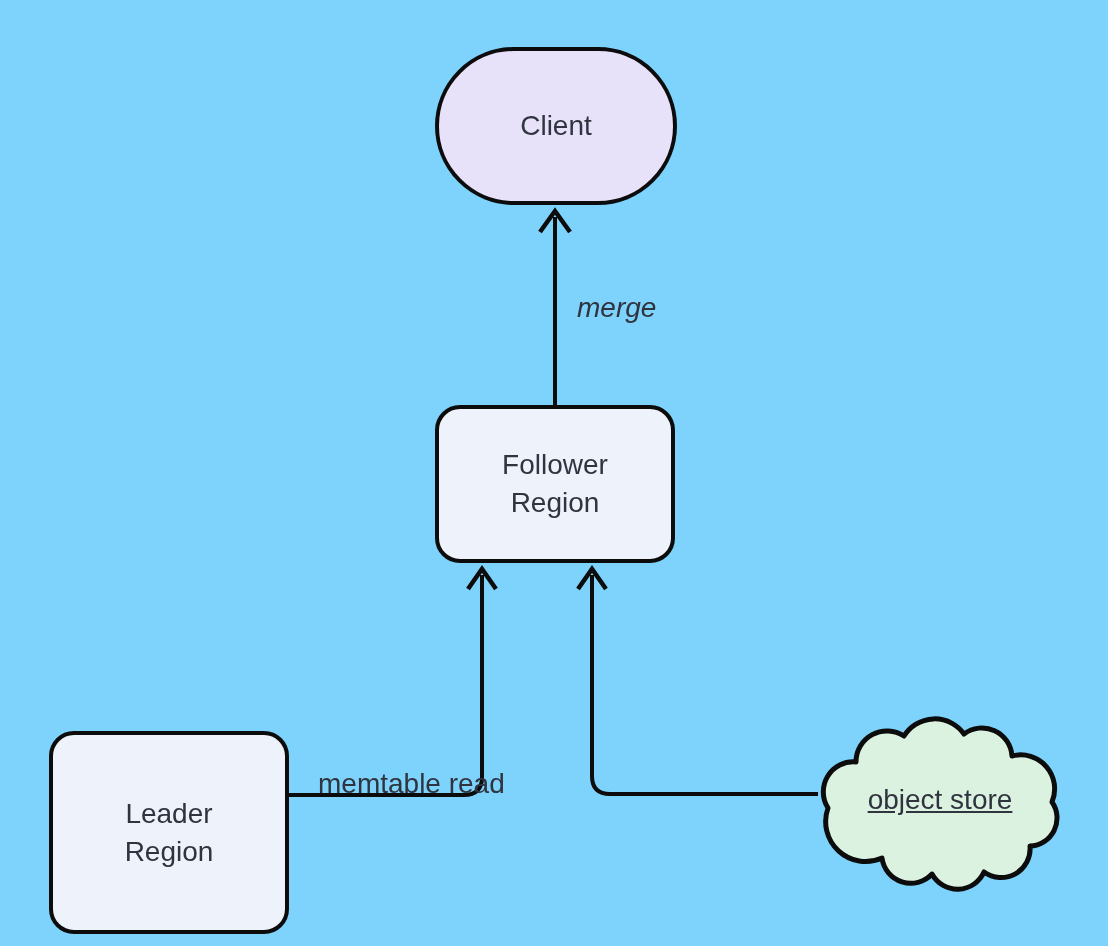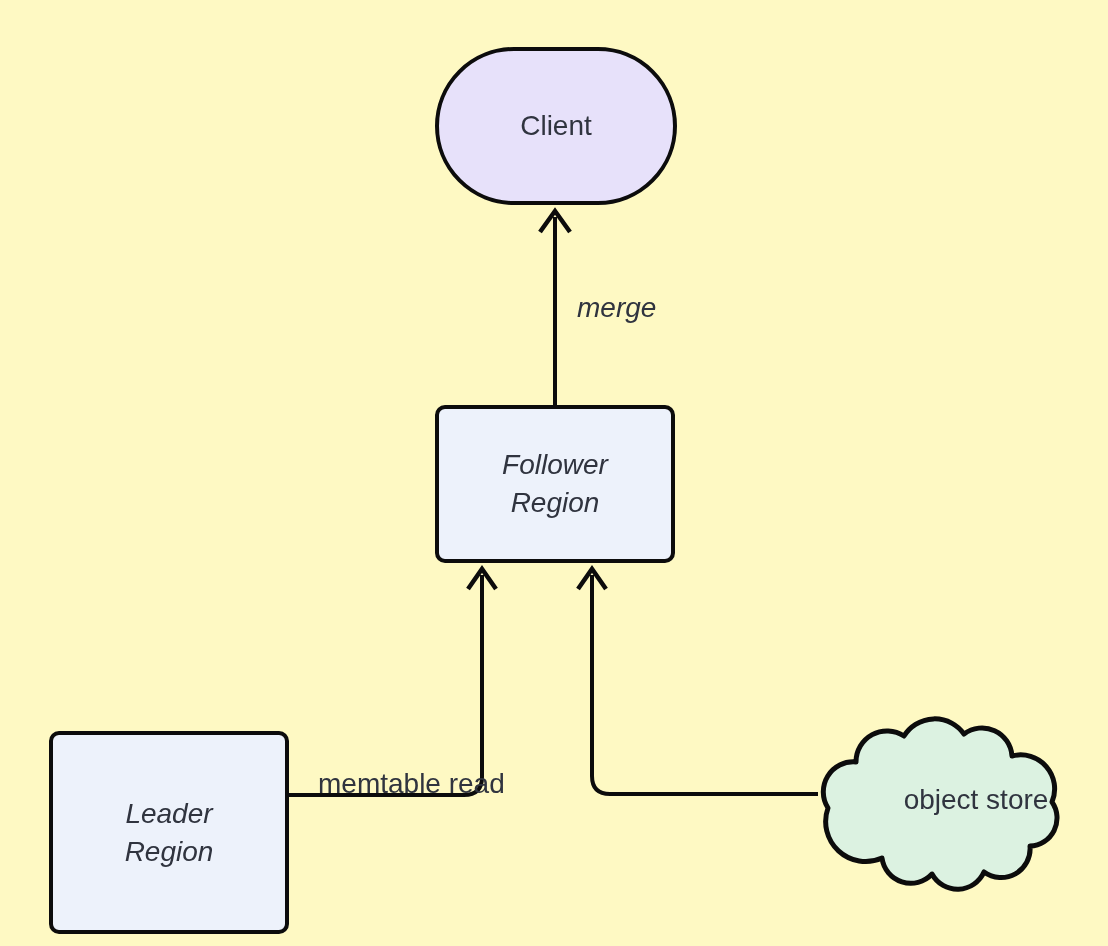--- a/index.html
+++ b/index.html
@@ -1,20 +1,20 @@
 <!DOCTYPE html>
 <html><head>
 <meta charset="utf-8">
 <style>
   html, body { margin: 0; padding: 0; background: #ffffff; }
   .canvas {
     position: relative;
     width: 1108px;
     height: 946px;
-    background: #fef9c3;
+    background: #7dd3fc;
     font-family: "Liberation Sans", sans-serif;
     color: #30343F;
     overflow: hidden;
   }
   .edges {
     position: absolute;
     left: 0; top: 0;
     width: 1108px; height: 946px;
   }
   .edge-path {
@@ -39,40 +39,41 @@
     font-size: 28px;
     line-height: 38px;
   }
   .node .label { max-width: 160px; }
   .stadium {
     left: 435px; top: 47px;
     width: 242px; height: 158px;
     border-radius: 79px;
     background: #E7E1FA;
   }
-  .rect { border-radius: 10px; background: #EDF2FB; font-style: italic; }
+  .rect { border-radius: 25px; background: #EDF2FB; }
   .follower { left: 435px; top: 405px; width: 240px; height: 158px; }
   .leader   { left: 49px;  top: 715px; width: 240px; height: 203px; margin-top: 16px; }
   .cloud-wrap {
     position: absolute;
     left: 812px; top: 690px;
     width: 256px; height: 214px;
   }
   .cloud-path {
     fill: #DCF2E1;
     stroke: #0c0c0c;
     stroke-width: 5;
     stroke-linejoin: round;
   }
   .cloud-label {
     position: absolute;
-    left: 848px; top: 784px;
+    left: 812px; top: 784px;
     width: 256px;
     text-align: center;
     font-size: 28px;
+    text-decoration: underline;
   }
   .edge-label {
     position: absolute;
     font-size: 28px;
     white-space: nowrap;
   }
   .lbl-merge    { left: 577px; top: 292px; font-style: italic; }
   .lbl-memtable { left: 318px; top: 768px; }
   .lbl-sst      { left: 608px; top: 816px; }
 </style>

